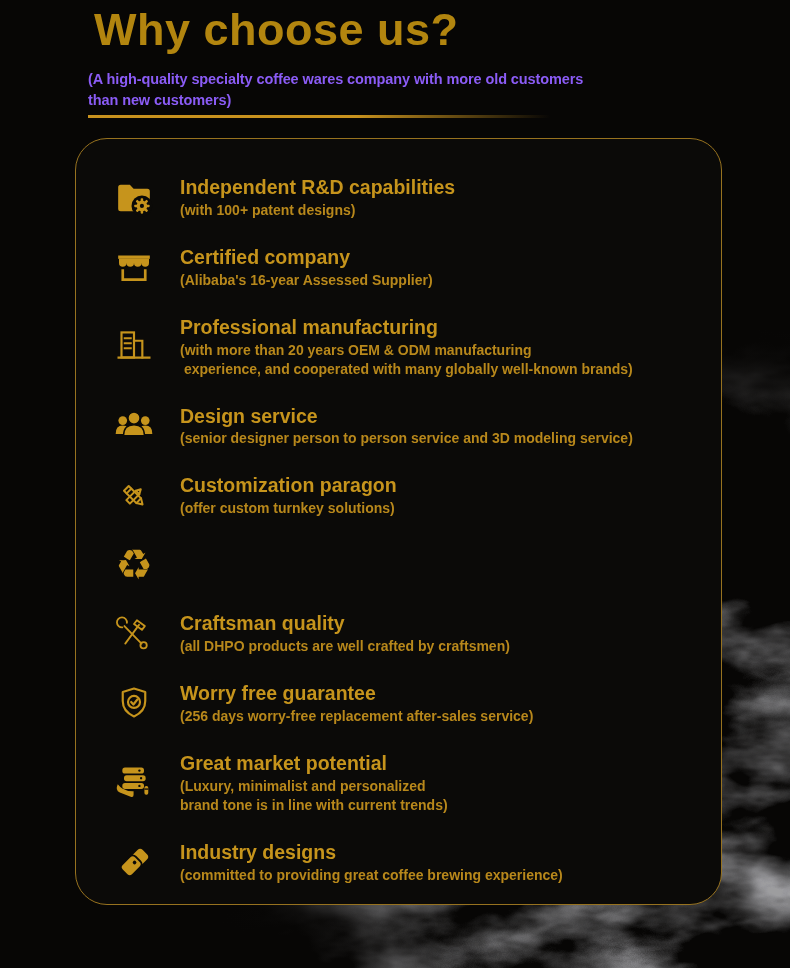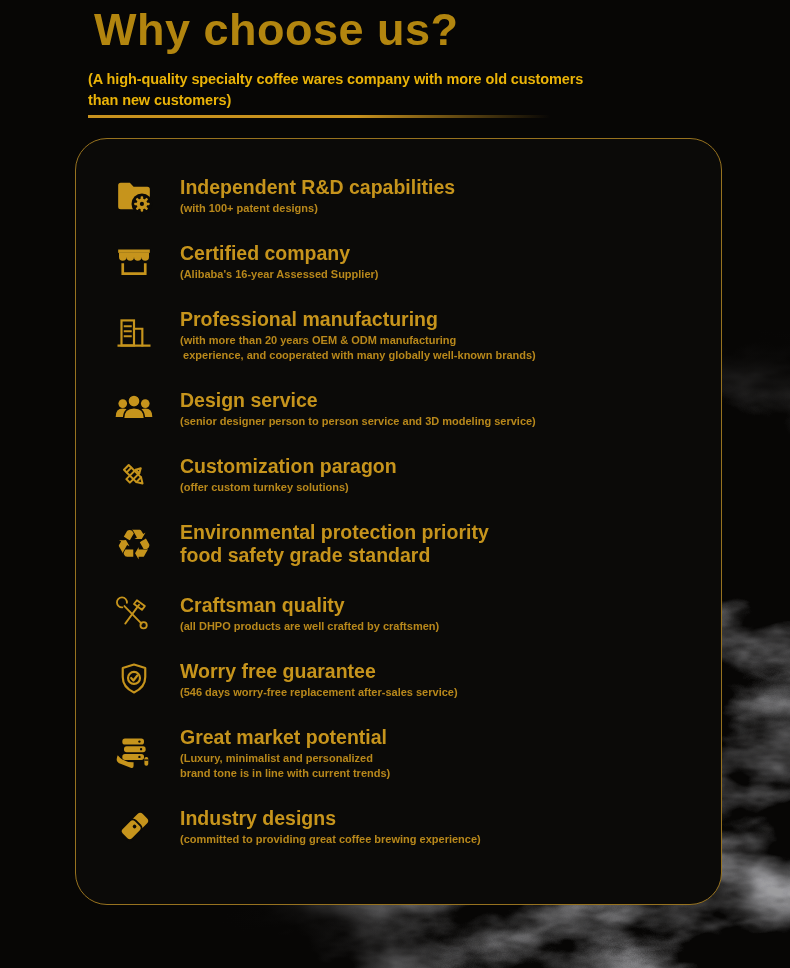--- a/index.html
+++ b/index.html
@@ -23,21 +23,21 @@
   .header { position:absolute; left:88px; top:4px; z-index:3; }
   .page-title {
     margin:0 0 0 6px;
     font-size:45px; font-weight:bold; letter-spacing:.5px;
     color:#b2850f;
   }
   .page-subtitle {
     margin:13px 0 0 0;
     font-size:14.5px; font-weight:bold; line-height:1.42;
     letter-spacing:-.1px;
-    color:#eab308;
+    color:#8b5cf6;
     white-space:pre-line;
   }
   .title-rule {
     margin-top:5px; height:3px; width:462px;
     background:linear-gradient(90deg,#c8921e 0%,#c8921e 58%,rgba(200,146,30,0) 100%);
   }
   
   .panel {
     position:absolute; left:75px; top:138px; z-index:2;
     width:647px; height:767px; box-sizing:border-box;
@@ -57,21 +57,21 @@
     font-family:"DejaVu Sans", sans-serif;
     font-size:42px; line-height:1; color:#c6941c;
   }
   .ftext { margin-left:24px; min-width:0; }
   .ftitle {
     font-size:19.5px; font-weight:bold; line-height:1.17;
     color:#c6941c; white-space:pre-line;
   }
   .fdesc {
     margin-top:2px;
-    font-size:11px; font-weight:bold; line-height:1.36;
+    font-size:14px; font-weight:bold; line-height:1.36;
     color:#b8881b; white-space:pre-line;
   }
 </style>
 </head>
 <body>
 
 <div class="marble">
   <svg viewBox="0 0 790 968" preserveAspectRatio="none" aria-hidden="true">
     <filter id="marbleF" x="0" y="0" width="100%" height="100%">
       <feTurbulence type="fractalNoise" baseFrequency="0.006 0.013" numOctaves="5" seed="8" result="n"></feTurbulence>
@@ -187,25 +187,20 @@
         <div class="ftext">
           <div class="ftitle">Customization paragon</div>
           <div class="fdesc">(offer custom turnkey solutions)</div>
         </div>
       </div>
 
       <div class="feature">
         <span class="icon-slot">
           <span class="glyph-icon">♻</span>
         </span>
-        <div class="ftext">
-          <div class="ftitle">Environmental protection priority
-food safety grade standard</div>
-          <div class="fdesc"></div>
-        </div>
       </div>
 
       <div class="feature">
         <span class="icon-slot">
           <svg viewBox="0 0 48 48" width="40" height="40" fill="none" stroke="#c6941c" stroke-width="2.2" stroke-linecap="round" stroke-linejoin="round">
     <path d="M12.5 14.5L33 35.5"></path>
     <path d="M15.5 10.5a6 6 0 1 0-5.5 5.5"></path>
     <circle cx="35.5" cy="37.5" r="3.8"></circle>
     <path d="M30 13L13.5 35.5"></path>
     <path d="M27.5 7.5l9.5 7-3.5 4.5-9.5-7z"></path>
@@ -220,21 +215,21 @@
       <div class="feature">
         <span class="icon-slot">
           <svg viewBox="0 0 48 48" width="40" height="40" fill="none" stroke="#c6941c" stroke-width="2.6" stroke-linejoin="round">
     <path d="M24 5.5l13.5 4v11q0 12.5-13.5 18.5q-13.5-6-13.5-18.5v-11z"></path>
     <circle cx="24" cy="21.5" r="7.2"></circle>
     <path d="M20.6 21.6l2.7 3 4.7-6" stroke-linecap="round"></path>
   </svg>
         </span>
         <div class="ftext">
           <div class="ftitle">Worry free guarantee</div>
-          <div class="fdesc">(546 days worry-free replacement after-sales service)</div>
+          <div class="fdesc">(256 days worry-free replacement after-sales service)</div>
         </div>
       </div>
 
       <div class="feature">
         <span class="icon-slot">
           <svg viewBox="0 0 48 48" width="40" height="40" fill="#c6941c">
     <rect x="10" y="5.5" width="26" height="7.2" rx="3.2"></rect>
     <rect x="12" y="14.7" width="26" height="7.2" rx="3.2"></rect>
     <rect x="10" y="23.9" width="26" height="7.2" rx="3.2"></rect>
     <circle cx="30.5" cy="9.1" r="1.4" fill="#0b0a08"></circle>

